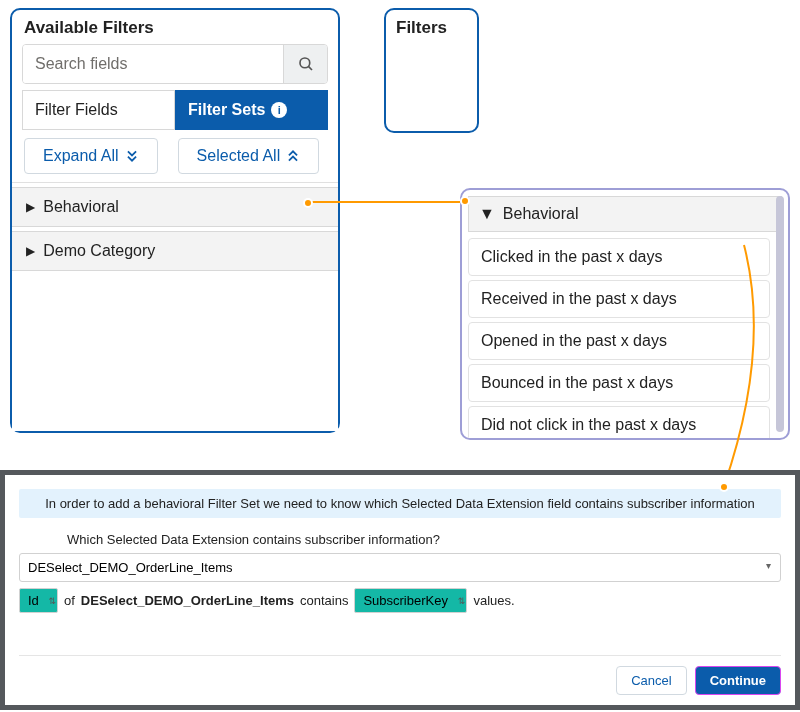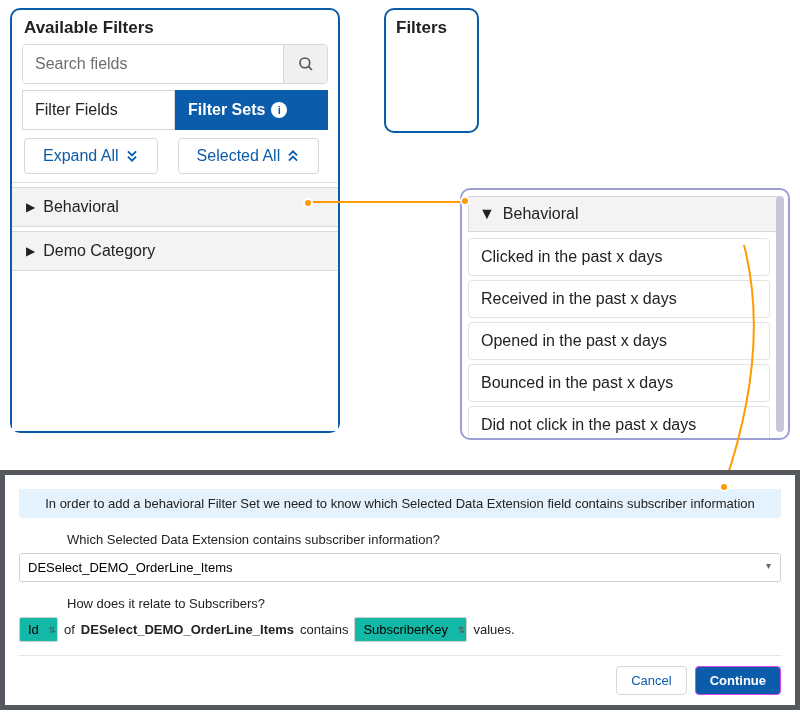--- a/index.html
+++ b/index.html
@@ -141,21 +141,20 @@
 
 <div class="modal-wrap">
   <div class="modal">
     <div class="banner">In order to add a behavioral Filter Set we need to know which Selected Data Extension field contains subscriber information</div>
     <div class="q">Which Selected Data Extension contains subscriber information?</div>
     <div class="select-wrap">
       <select class="select-full">
         <option>DESelect_DEMO_OrderLine_Items</option>
       </select>
     </div>
-    <div class="q">How does it relate to Subscribers?</div>
     <div class="relate-row">
       <span class="mini-wrap">
         <select class="mini-select"><option>Id</option></select>
       </span>
       <span>of</span>
       <span class="bold">DESelect_DEMO_OrderLine_Items</span>
       <span>contains</span>
       <span class="mini-wrap">
         <select class="mini-select"><option>SubscriberKey</option></select>
       </span>

